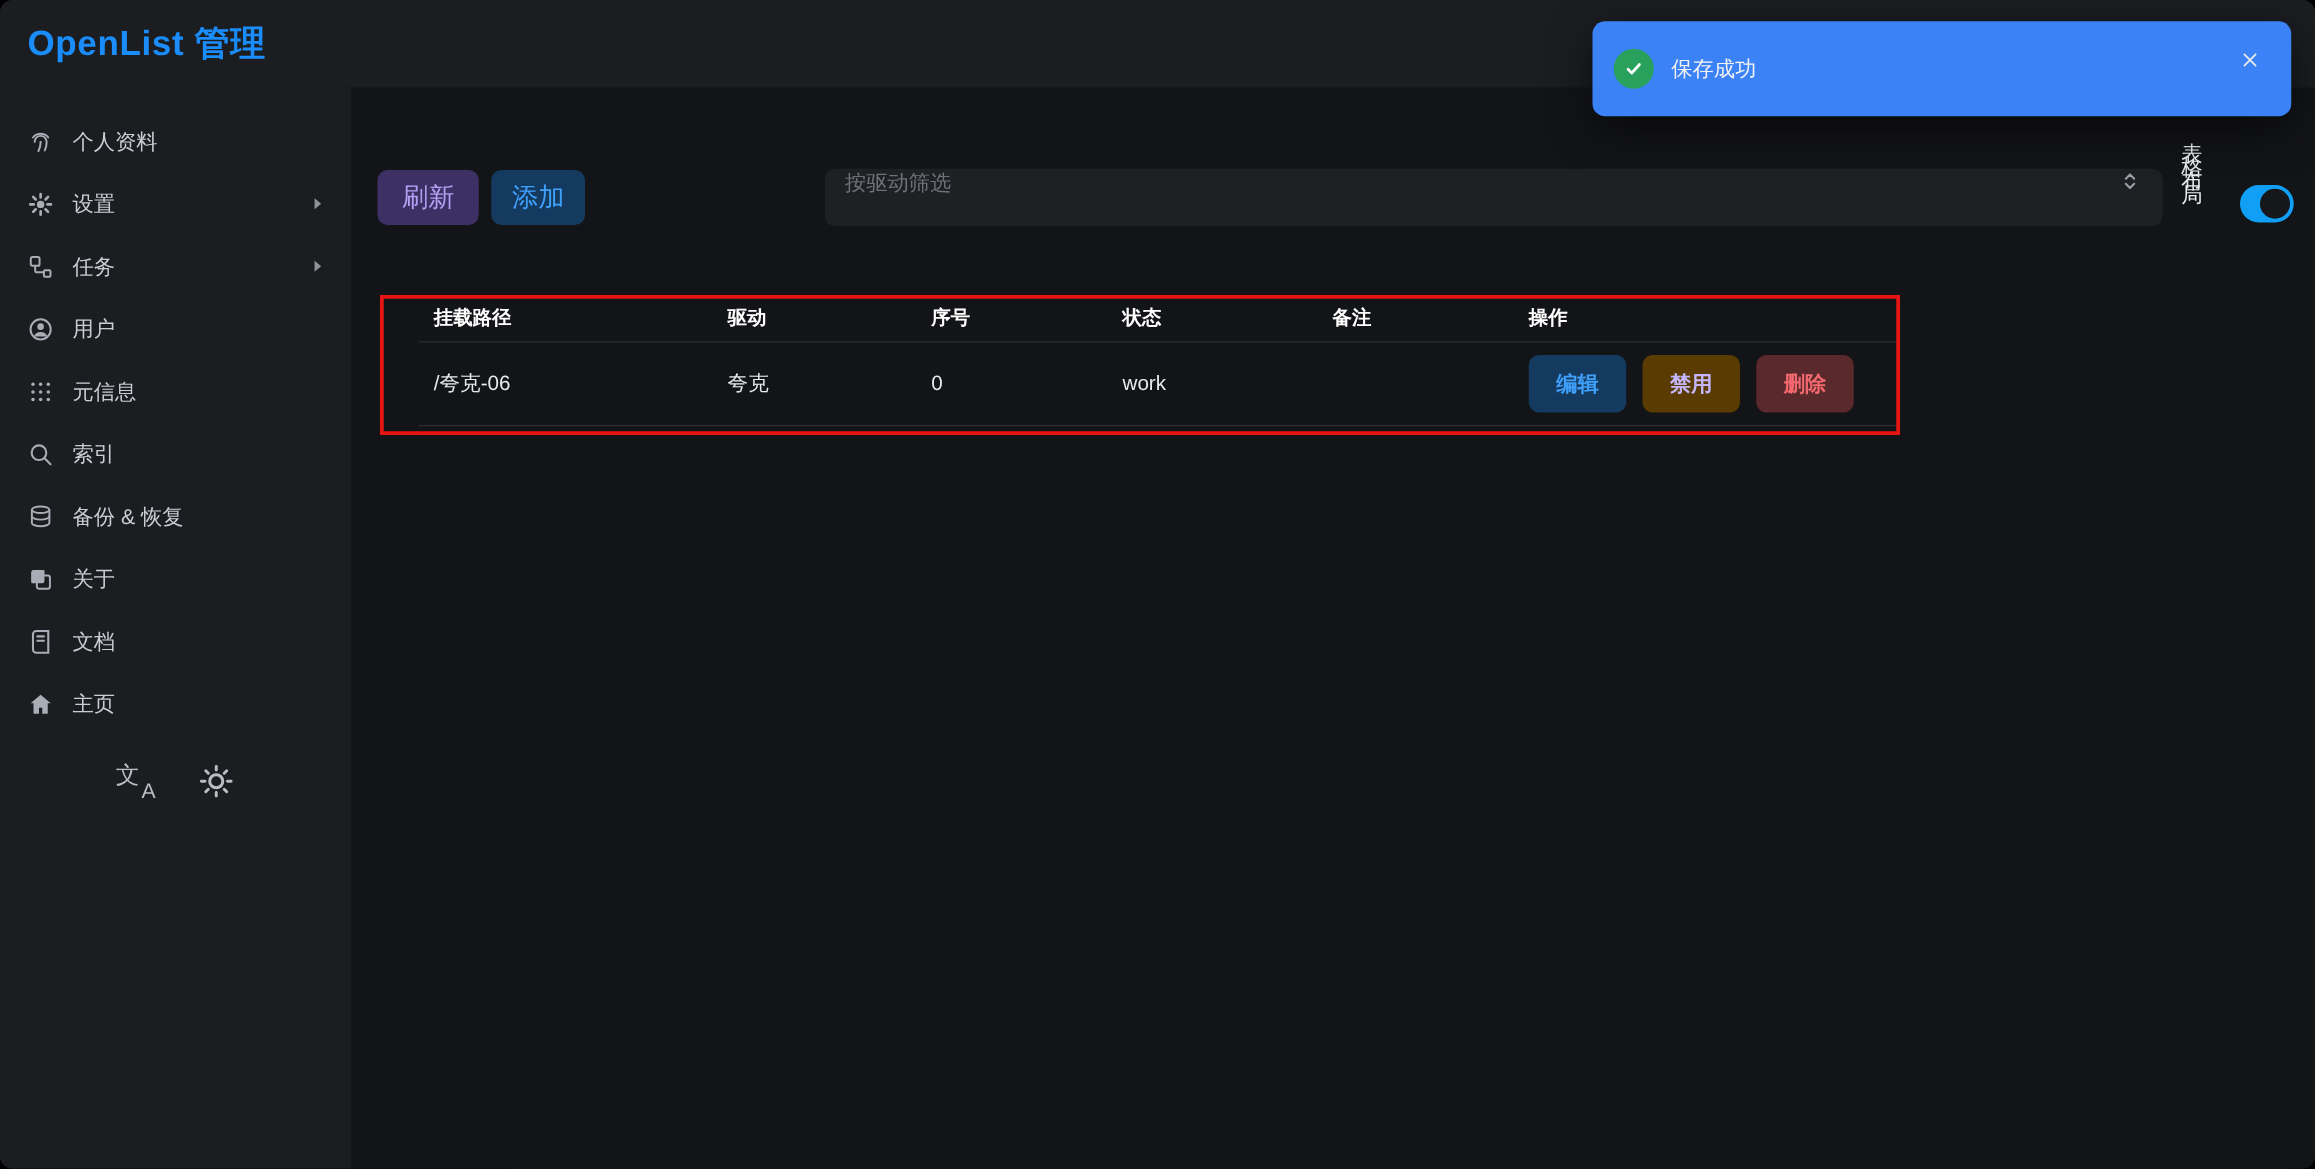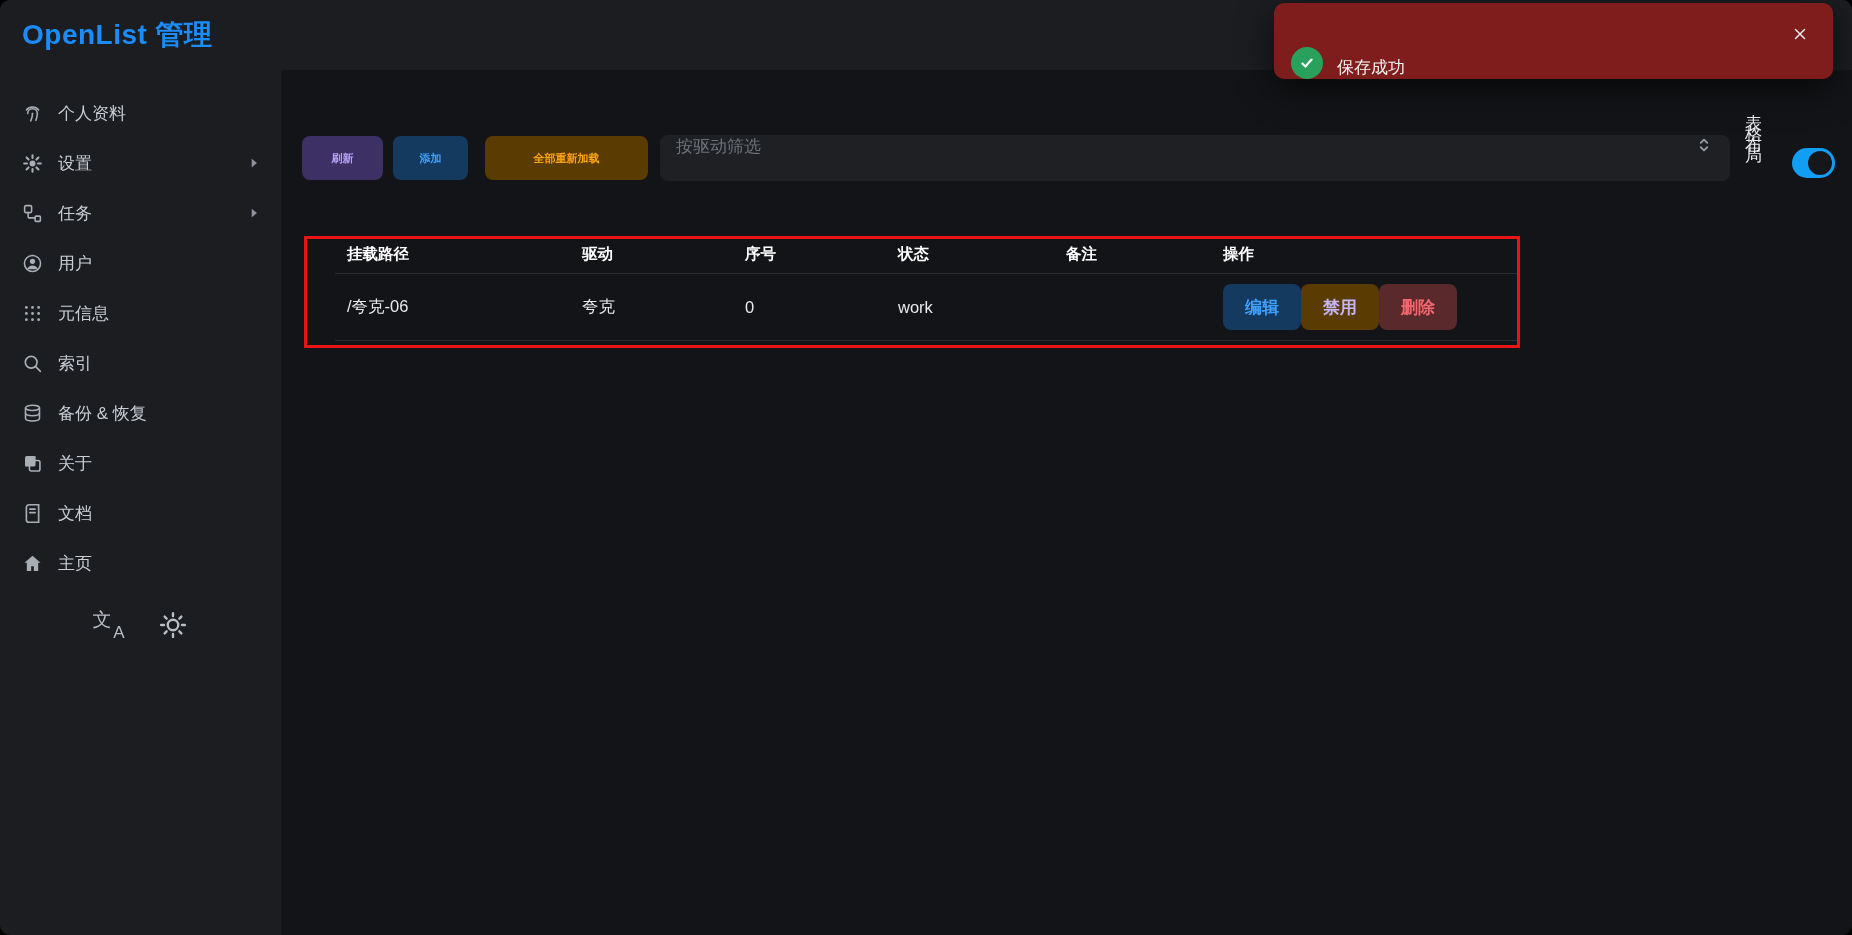--- a/index.html
+++ b/index.html
@@ -39,21 +39,21 @@
     align-items:center; color:#b9bec5;
   }
   .lang-box { position:relative; width:36px; height:36px; cursor:pointer; }
   .lang-box .zh { position:absolute; left:2px; top:0; font-size:19px; }
   .lang-box .en { position:absolute; right:2px; bottom:0; font-size:17px; }
   .theme-box { width:36px; height:36px; display:flex; align-items:center; justify-content:center; cursor:pointer; }
   
   .main { position:absolute; left:281px; top:70px; right:0; bottom:0; background:#131417; }
   .btn {
     position:absolute; top:66px; height:44px; border:none; border-radius:8px;
-    font-size:11px; font-weight:bold; cursor:pointer;
+    font-size:21px; font-weight:normal; cursor:pointer;
     font-family:inherit; display:flex; align-items:center; justify-content:center;
   }
   .btn-refresh { left:21px;  width:81px;  background:#3d3064; color:#b3a0f2; }
   .btn-add     { left:112px; width:75px;  background:#153a60; color:#3fa0fc; }
   .btn-reload  { left:204px; width:163px; background:#5a3c02; color:#f9a213; }
   .driver-select {
     position:absolute; left:379px; top:65px; width:1070px; height:46px;
     background:#1e2023; border-radius:8px; display:flex; 
     padding:0 16px; cursor:pointer;
   }
@@ -73,38 +73,38 @@
     border-radius:50%; background:#15171a;
   }
   
   .table-wrap { position:absolute; left:26px; top:166px; width:1210px; }
   .tr {
     display:grid; grid-template-columns:235px 163px 153px 168px 157px 1fr;
     align-items:center; padding-left:12px; border-bottom:1px solid #2b2d31;margin-left:28px;
   }
   .tr.head { height:38px; font-size:15.5px; font-weight:bold; color:#ffffff; }
   .tr.row  { height:67px; font-size:16.5px; color:#e7e9ec; }
-  .actions { display:flex; }
+  .actions { display:flex; gap:13px; }
   .abtn {
     width:78px; height:46px; border:none; border-radius:8px;
     font-size:17px; font-weight:bold; cursor:pointer; font-family:inherit;
   }
   .abtn.edit    { background:#153a60; color:#3fa0fc; }
   .abtn.disable { background:#5a3c02; color:#c4b5fd; }
   .abtn.delete  { background:#5a292b; color:#f4686f; }
   .red-annotation {
     position:absolute; left:23px; top:166px; width:1216px; height:112px;
     border:3px solid #e81313; pointer-events:none; z-index:5;
   }
   
   .toast {
-    position:absolute; left:1274px; top:3px; width:559px; height:76px;
-    background:#7f1d1d; border-radius:10px; z-index:20;
+    position:absolute; left:1274px; top:17px; width:559px; height:76px;
+    background:#3b82f6; border-radius:10px; z-index:20;
     box-shadow:0 10px 34px rgba(0,0,0,.6);
-    display:flex; align-items:flex-end; padding:0 26px 0 17px;
+    display:flex; align-items:center; padding:0 26px 0 17px;
   }
   .toast .check-circle {
     width:32px; height:32px; border-radius:50%; background:#2aa05d;
     display:flex; align-items:center; justify-content:center; flex:none;
   }
   .toast .msg { margin-left:14px; font-size:17px; font-weight:500; color:#f2f3f2; }
   .toast .close {
     position:absolute; top:22px; right:24px; width:18px; height:18px;
     color:#e8e9e8; cursor:pointer; display:flex;
   }
@@ -254,21 +254,20 @@
           <path d="M12 2.5v2.3M12 19.2v2.3M2.5 12h2.3M19.2 12h2.3M5.3 5.3l1.6 1.6M17.1 17.1l1.6 1.6M18.7 5.3l-1.6 1.6M6.9 17.1l-1.6 1.6"></path>
         </svg>
       </div>
     </div>
   </div>
 
   <div class="main">
 
     <button class="btn btn-refresh">刷新</button>
     <button class="btn btn-add">添加</button>
-    <button class="btn btn-reload">全部重新加载</button>
 
     <div class="driver-select">
       <span class="placeholder">按驱动筛选</span>
       <span class="updown">
         <svg viewBox="0 0 24 24" width="20" height="20" fill="none" stroke="currentColor" stroke-width="2" stroke-linecap="round" stroke-linejoin="round">
           <path d="M8 9.5l4-4 4 4"></path>
             <path d="M8 14.5l4 4 4-4"></path>
         </svg>
       </span>
     </div>

